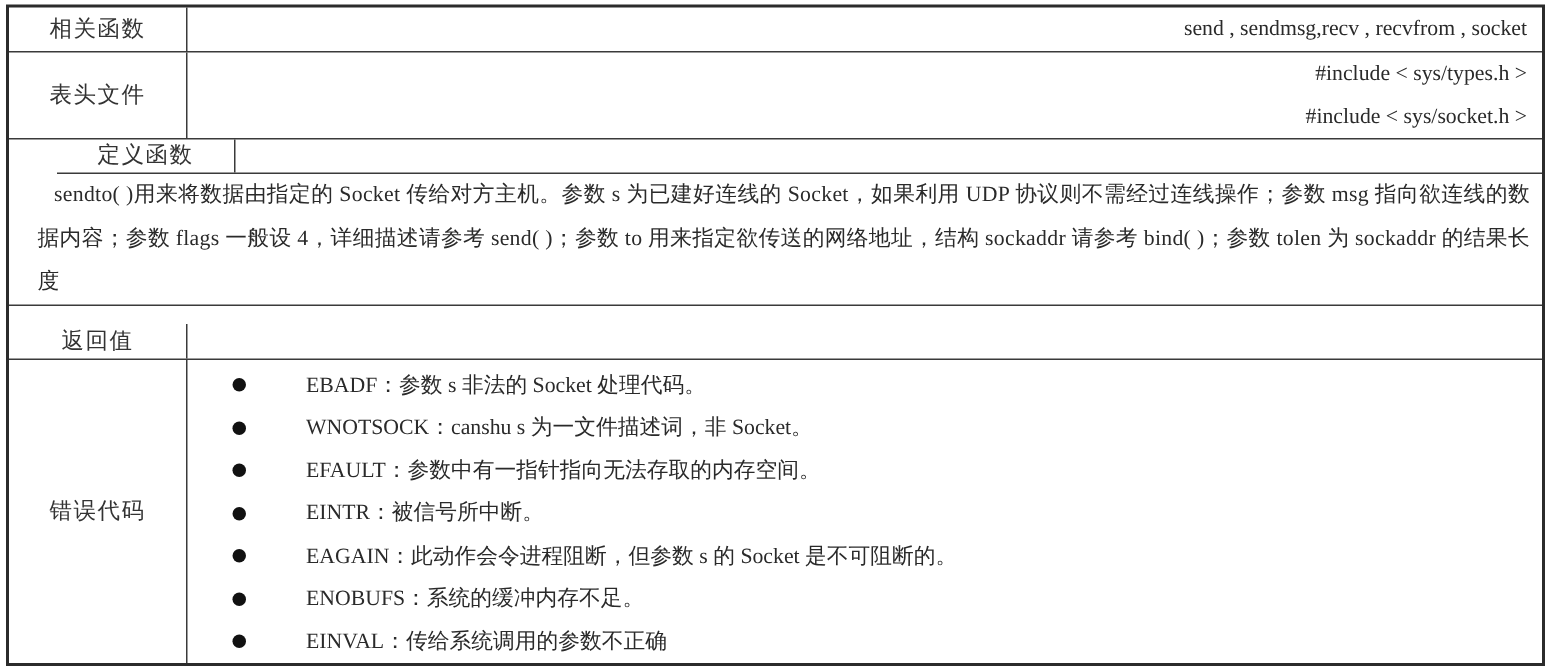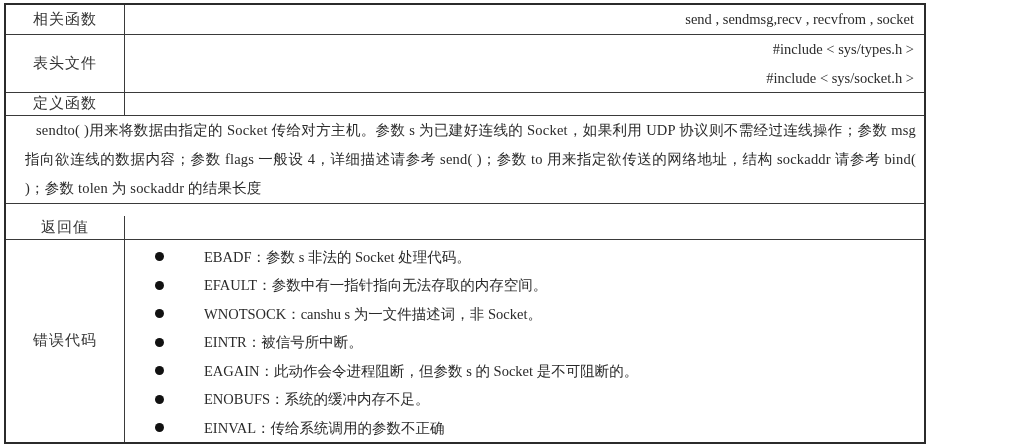--- a/index.html
+++ b/index.html
@@ -12,21 +12,21 @@
       height: 446px;
       position: relative;
       overflow: hidden;
       font-family: "Liberation Serif", "DejaVu Serif", serif;
       color: #2a2a2a;
     }
     .doc-table {
       position: absolute;
       left: 4px;
       top: 3px;
-      width: 922px;
+      width: 1026px;
       height: 441px;
       border: 2px solid #2b2b2b;
       box-sizing: border-box;
       display: flex;
       flex-direction: column;
     }
     .row {
       display: flex;
       border-bottom: 1px solid #3a3a3a;
       box-sizing: border-box;
@@ -50,21 +50,21 @@
       padding-right: 10px;
       font-size: 14.5px;
       display: flex;
       flex-direction: column;
       justify-content: center;
       box-sizing: border-box;
     }
     .line { line-height: 29px; white-space: nowrap; text-align: right; }
     .r1 { height: 33px; }
     .r2 { height: 58px; }
-    .r3 { height: 30px; }
+    .r3 { height: 30px; margin-left: 32px; }
     .r4 { height: 88px; }
     .r5 { height: 31px; margin-top: 12px; }
     .r6 { flex: 1; }
     .desc {
       padding-left: 19px;
       padding-right: 8px;
     }
     .desc .para {
       font-size: 14.5px;
       line-height: 29px;
@@ -125,25 +125,25 @@
 
   <div class="row r6">
     <div class="label-cell">错误代码</div>
     <div class="value-cell bullets">
       <div class="bullet">
         <span class="dot"></span>
         <span>EBADF：参数 s 非法的 Socket 处理代码。</span>
       </div>
       <div class="bullet">
         <span class="dot"></span>
-        <span>EFAULT：参数中有一指针指向无法存取的内存空间。</span>
+        <span>WNOTSOCK：canshu s 为一文件描述词，非 Socket。</span>
       </div>
       <div class="bullet">
         <span class="dot"></span>
-        <span>WNOTSOCK：canshu s 为一文件描述词，非 Socket。</span>
+        <span>EFAULT：参数中有一指针指向无法存取的内存空间。</span>
       </div>
       <div class="bullet">
         <span class="dot"></span>
         <span>EINTR：被信号所中断。</span>
       </div>
       <div class="bullet">
         <span class="dot"></span>
         <span>EAGAIN：此动作会令进程阻断，但参数 s 的 Socket 是不可阻断的。</span>
       </div>
       <div class="bullet">

